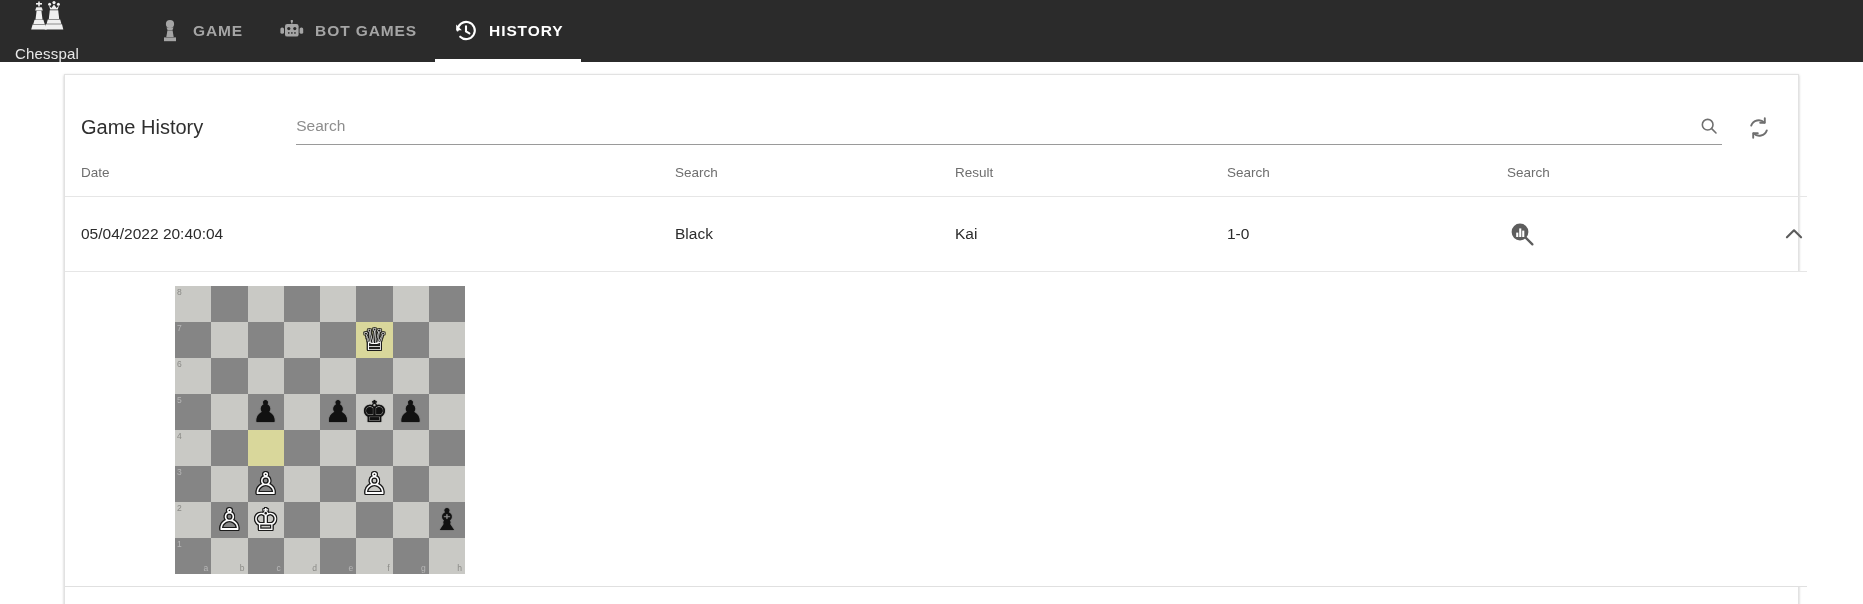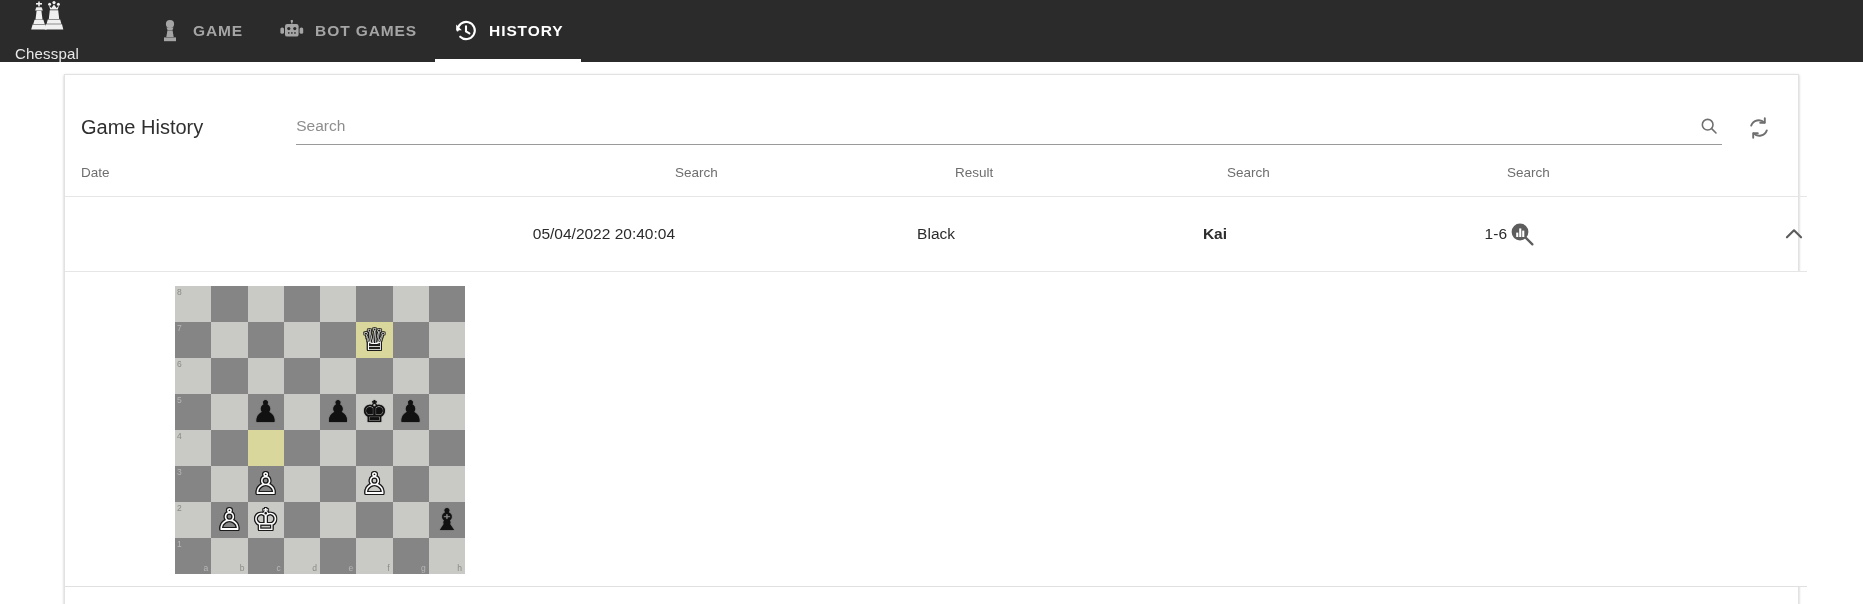--- a/index.html
+++ b/index.html
@@ -153,25 +153,24 @@
     color: #6e6e6e;
     padding: 16px 0 16px 0;
     border-bottom: 1px solid #e6e6e6;
   }
   table.history td {
     font-size: 15.5px;
     color: #2c2c2c;
     padding: 20px 0;
     border-bottom: 1px solid #e6e6e6;
     vertical-align: middle;
-    text-align: right;
   }
   .col-date   { width: 610px; padding-left: 16px !important; margin-left: 48px; }
   .col-white  { width: 280px; }
-  .col-black  { width: 272px; font-weight: bold; }
+  .col-black  { width: 272px; }
   .col-result { width: 280px; }
   .col-actions{ width: 300px; }
   .col-toggle { width: auto; text-align: right; padding-right: 22px !important; }
 
   .row-main td { border-bottom: 1px solid #e6e6e6; }
   .analysis-btn { width: 30px; height: 30px; }
   .chev-btn { width: 34px; height: 34px; margin-left: auto; color: #5c5c5c; }
   .toggle-cell-inner { display: flex; justify-content: flex-end; }
 
   
@@ -327,21 +326,21 @@
           <th class="col-actions">Search</th>
           <th class="col-toggle"></th>
         </tr>
       </thead>
       <tbody>
 
         <tr class="row-main">
           <td class="col-date">05/04/2022 20:40:04</td>
           <td class="col-white">Black</td>
           <td class="col-black">Kai</td>
-          <td class="col-result">1-6</td>
+          <td class="col-result">1-0</td>
           <td class="col-actions">
             <button class="icon-btn analysis-btn">
               <svg width="26" height="26" viewBox="0 0 26 26" fill="none">
                 <circle cx="11" cy="11" r="8.4" fill="#5d5d5d"></circle>
                 <rect x="7.2" y="11.6" width="2.1" height="4.4" fill="#ffffff"></rect>
                 <rect x="10.2" y="7.4" width="2.1" height="8.6" fill="#ffffff"></rect>
                 <rect x="13.2" y="9.6" width="2.1" height="6.4" fill="#ffffff"></rect>
                 <line x1="16.9" y1="16.9" x2="23.4" y2="23.4" stroke="#5d5d5d" stroke-width="2.3" stroke-linecap="round"></line>
               </svg>
             </button>

